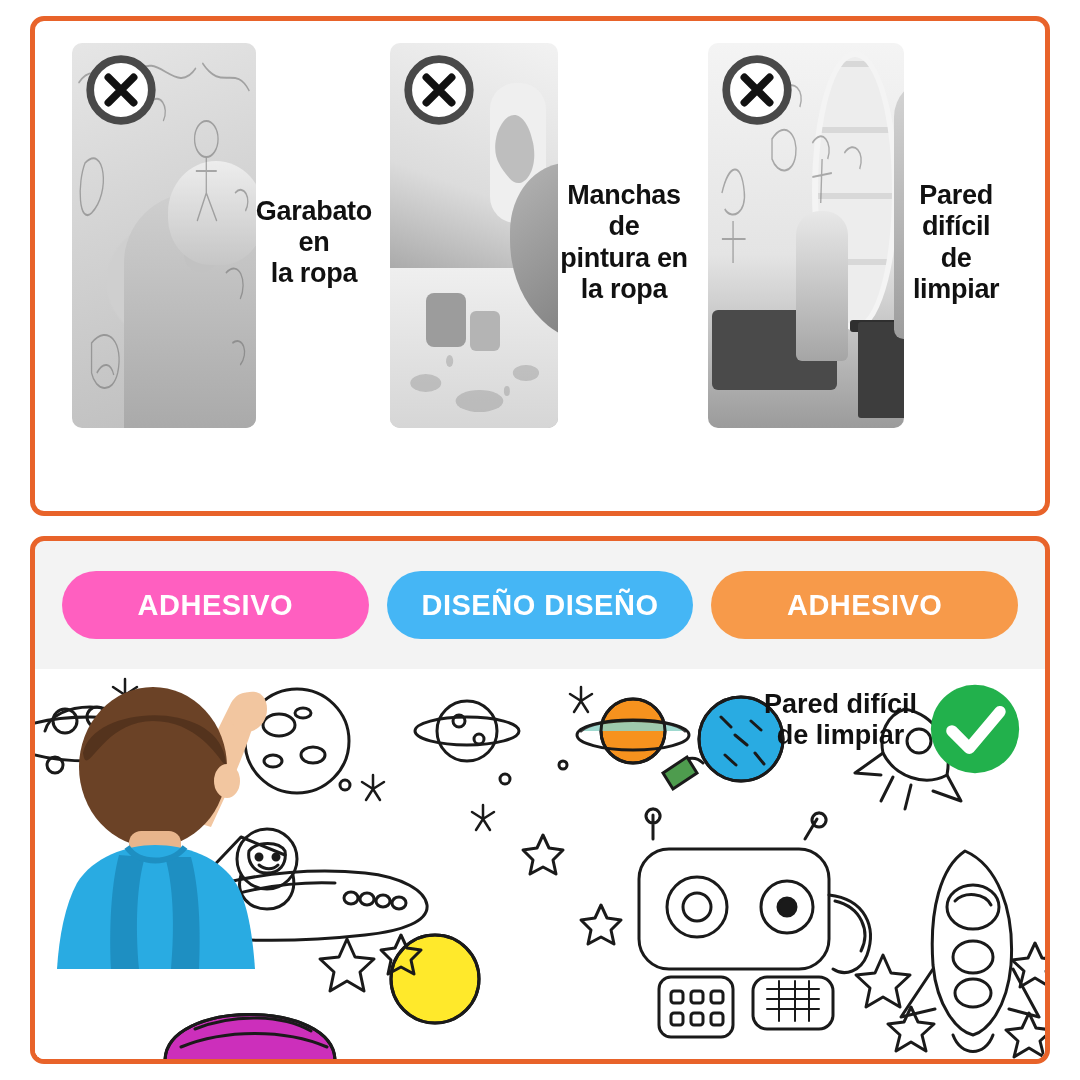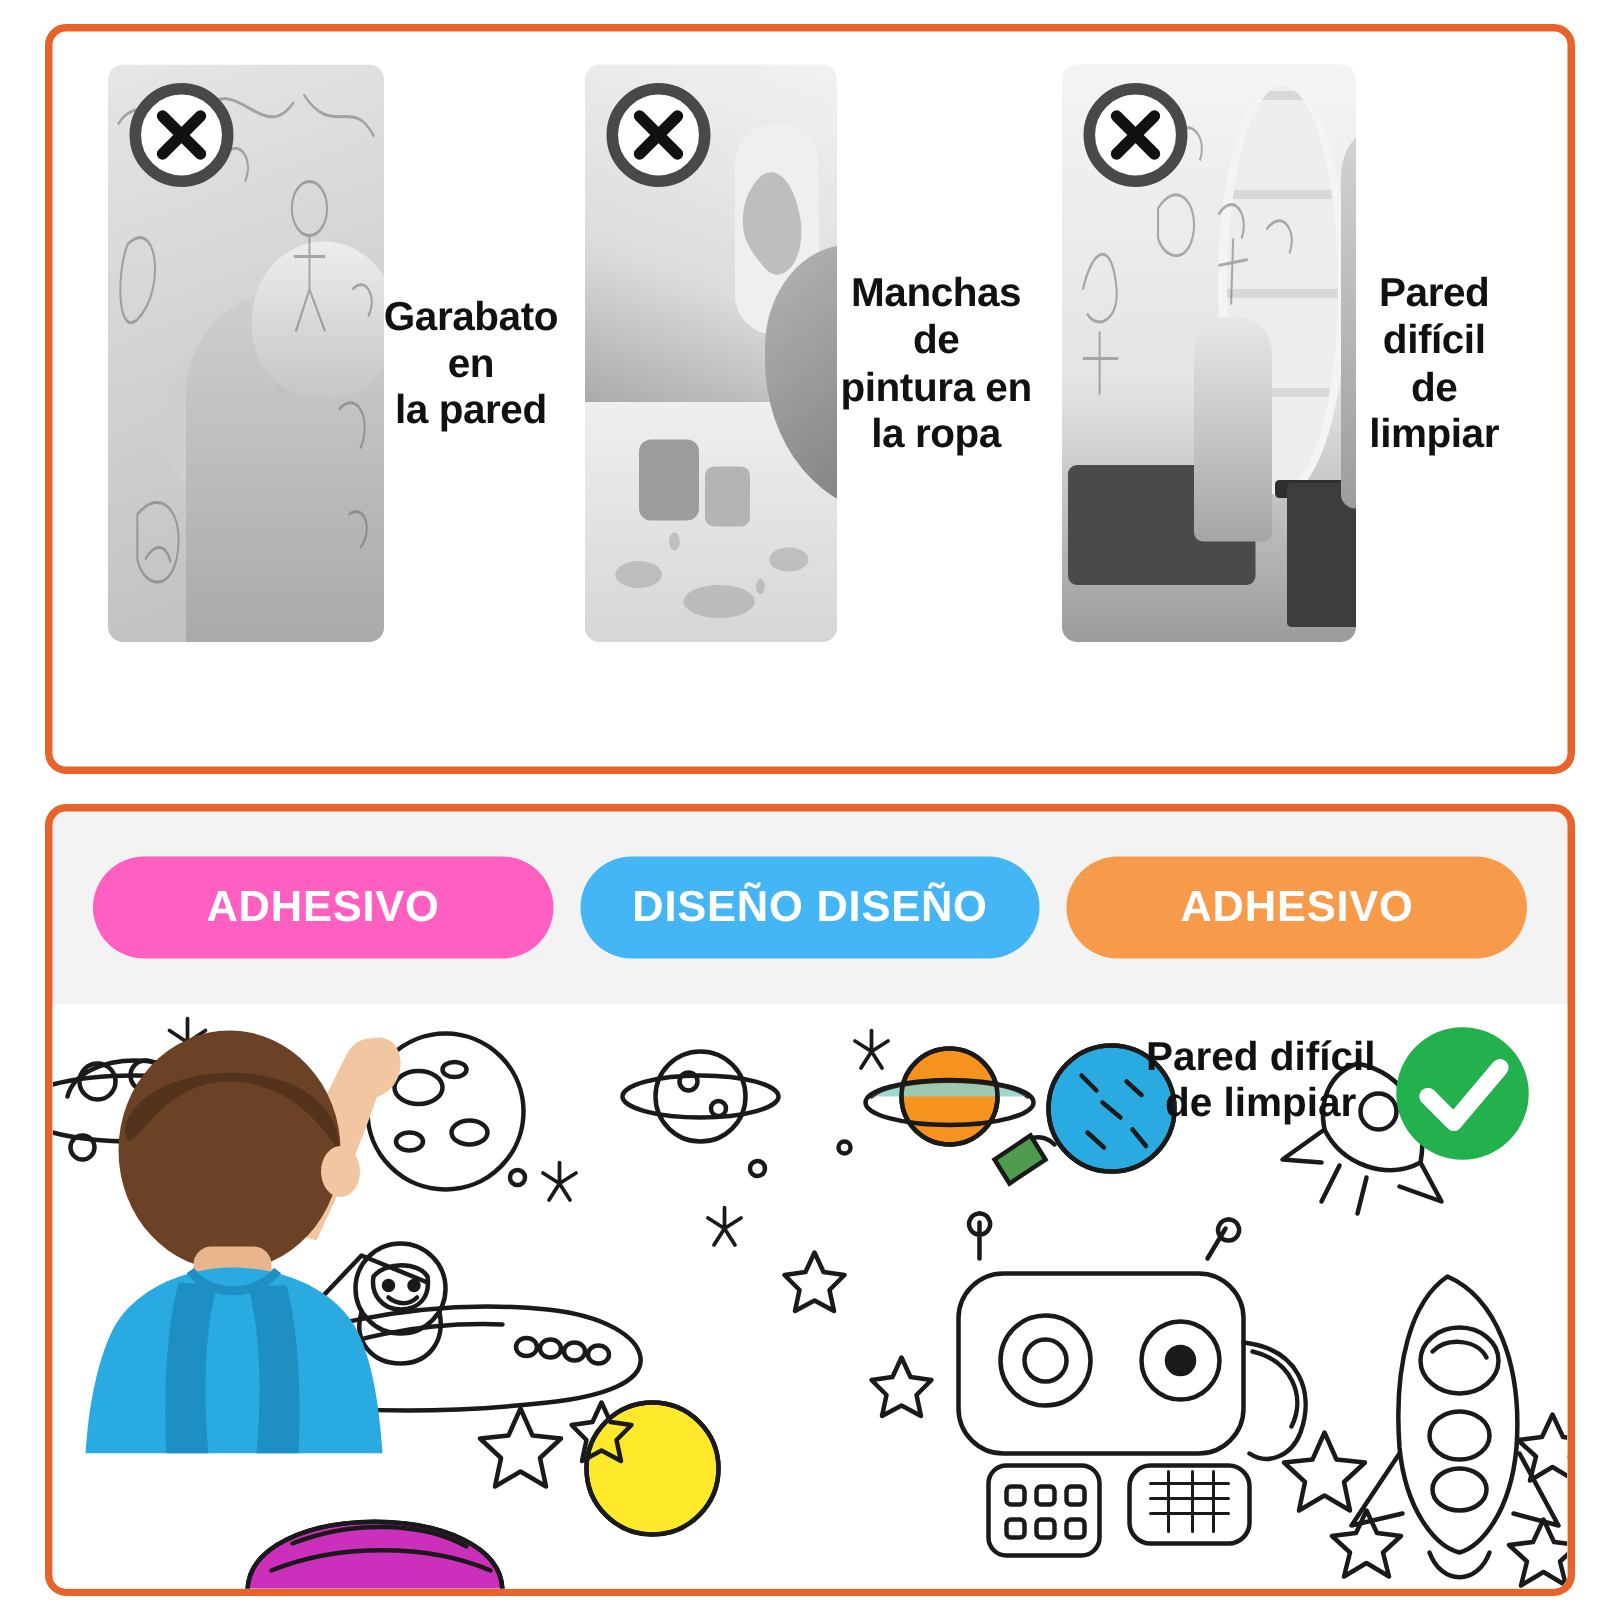--- a/index.html
+++ b/index.html
@@ -264,21 +264,21 @@
           </div>
           <div class="cross-badge">
             <svg viewBox="0 0 100 100">
               <circle cx="50" cy="50" r="44" fill="#ffffff" stroke="#EE1C25" stroke-width="11"></circle>
               <path d="M32,32 L68,68 M68,32 L32,68" stroke="#111111" stroke-width="11" stroke-linecap="round"></path>
             </svg>
           </div>
         </div>
         <div class="bad-caption">
           <div>Garabato en</div>
-          <div>la pared</div>
+          <div>la ropa</div>
         </div>
       </div>
 
       <div class="bad-card">
         <div class="photo p2">
           <div class="figure floor"></div>
           <div class="figure leg"></div>
           <div class="figure kid"></div>
           <div class="figure can1"></div>
           <div class="figure can2"></div>

